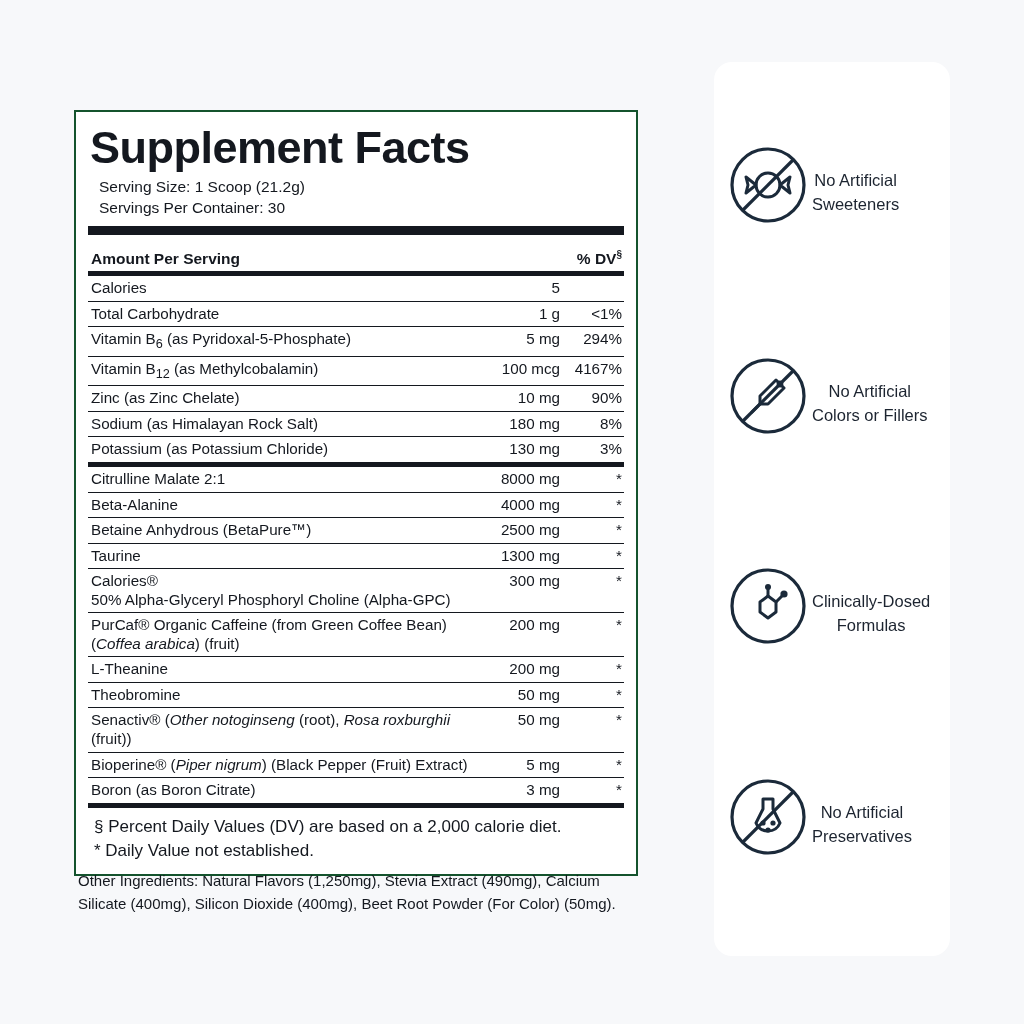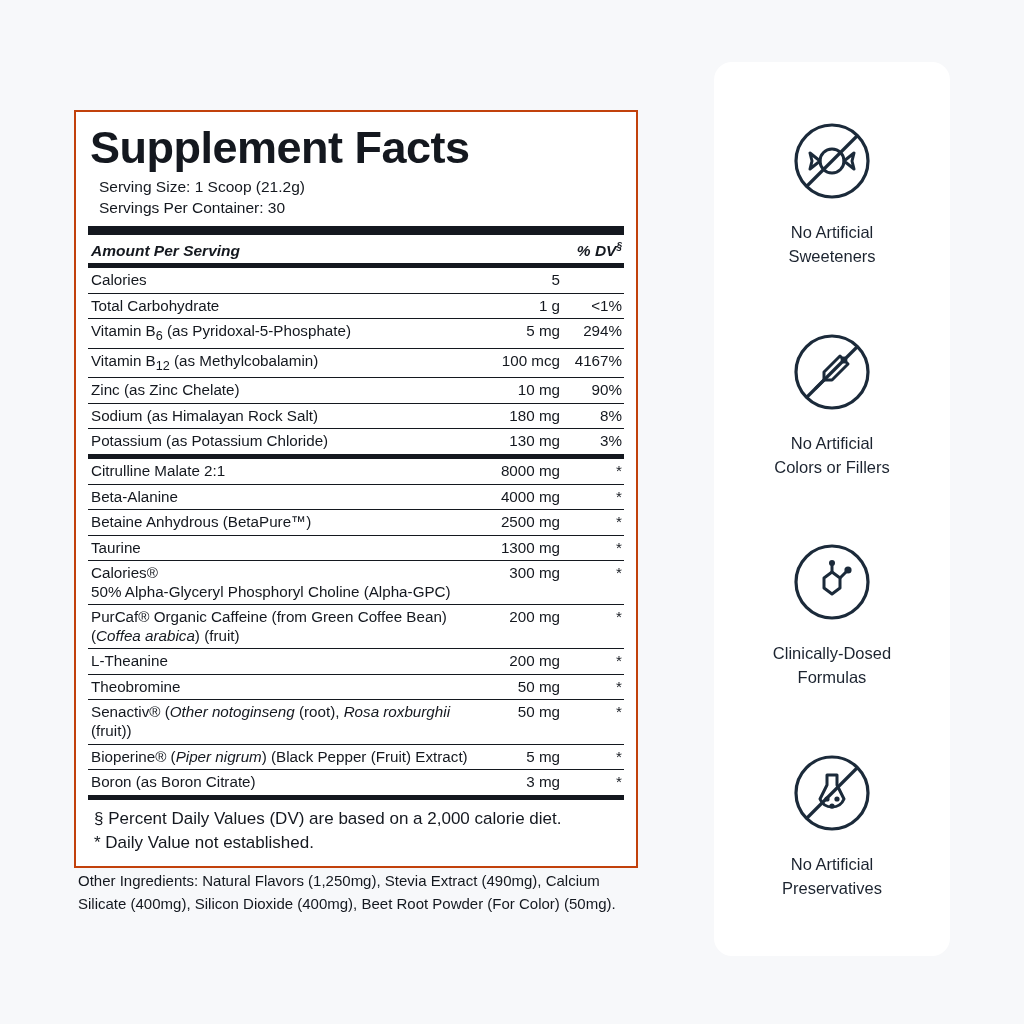--- a/index.html
+++ b/index.html
@@ -18,21 +18,21 @@
     background: #f7f8fa;
   }
 
   
   .sf-panel {
     position: absolute;
     left: 74px;
     top: 110px;
     width: 564px;
     background: #ffffff;
-    border: 2px solid #c2410c;
+    border: 2px solid #14532d;
     padding: 10px 12px 8px 12px;
   }
   .sf-title {
     font-size: 45px;
     font-weight: bold;
     letter-spacing: -0.5px;
     line-height: 1.05;
     margin: 2px 0 6px 2px;
   }
   .sf-serving {
@@ -42,22 +42,21 @@
   }
   .rule-thick { border-top: 9px solid #14181f; margin-top: 7px; }
   .rule-med   { border-top: 5px solid #14181f; }
 
   .sf-amt-row {
     display: flex;
     justify-content: space-between;
     align-items: baseline;
     font-size: 15.5px;
     font-weight: bold;
-    padding: 6px 2px 3px 3px;
-    font-style: italic;
+    padding: 14px 2px 3px 3px;
   }
   .sf-amt-row .dv { font-weight: bold; }
   .sup { font-size: 10px; vertical-align: super; }
 
   table.sf-table {
     width: 100%;
     border-collapse: collapse;
     font-size: 15.2px;
   }
   table.sf-table td {
@@ -97,21 +96,21 @@
     background: #ffffff;
     border-radius: 18px;
     display: flex;
     flex-direction: column;
     align-items: center;
     justify-content: space-around;
     padding: 26px 10px;
   }
   .feature {
     display: flex;
-    flex-direction: column;
+    flex-direction: row;
     align-items: center;
     text-align: center;
     width: 100%;
   }
   .feature .icon { margin-bottom: 16px; }
   .feature .label {
     font-size: 16.5px;
     line-height: 1.45;
     color: #1c2430;
     white-space: pre-line;

